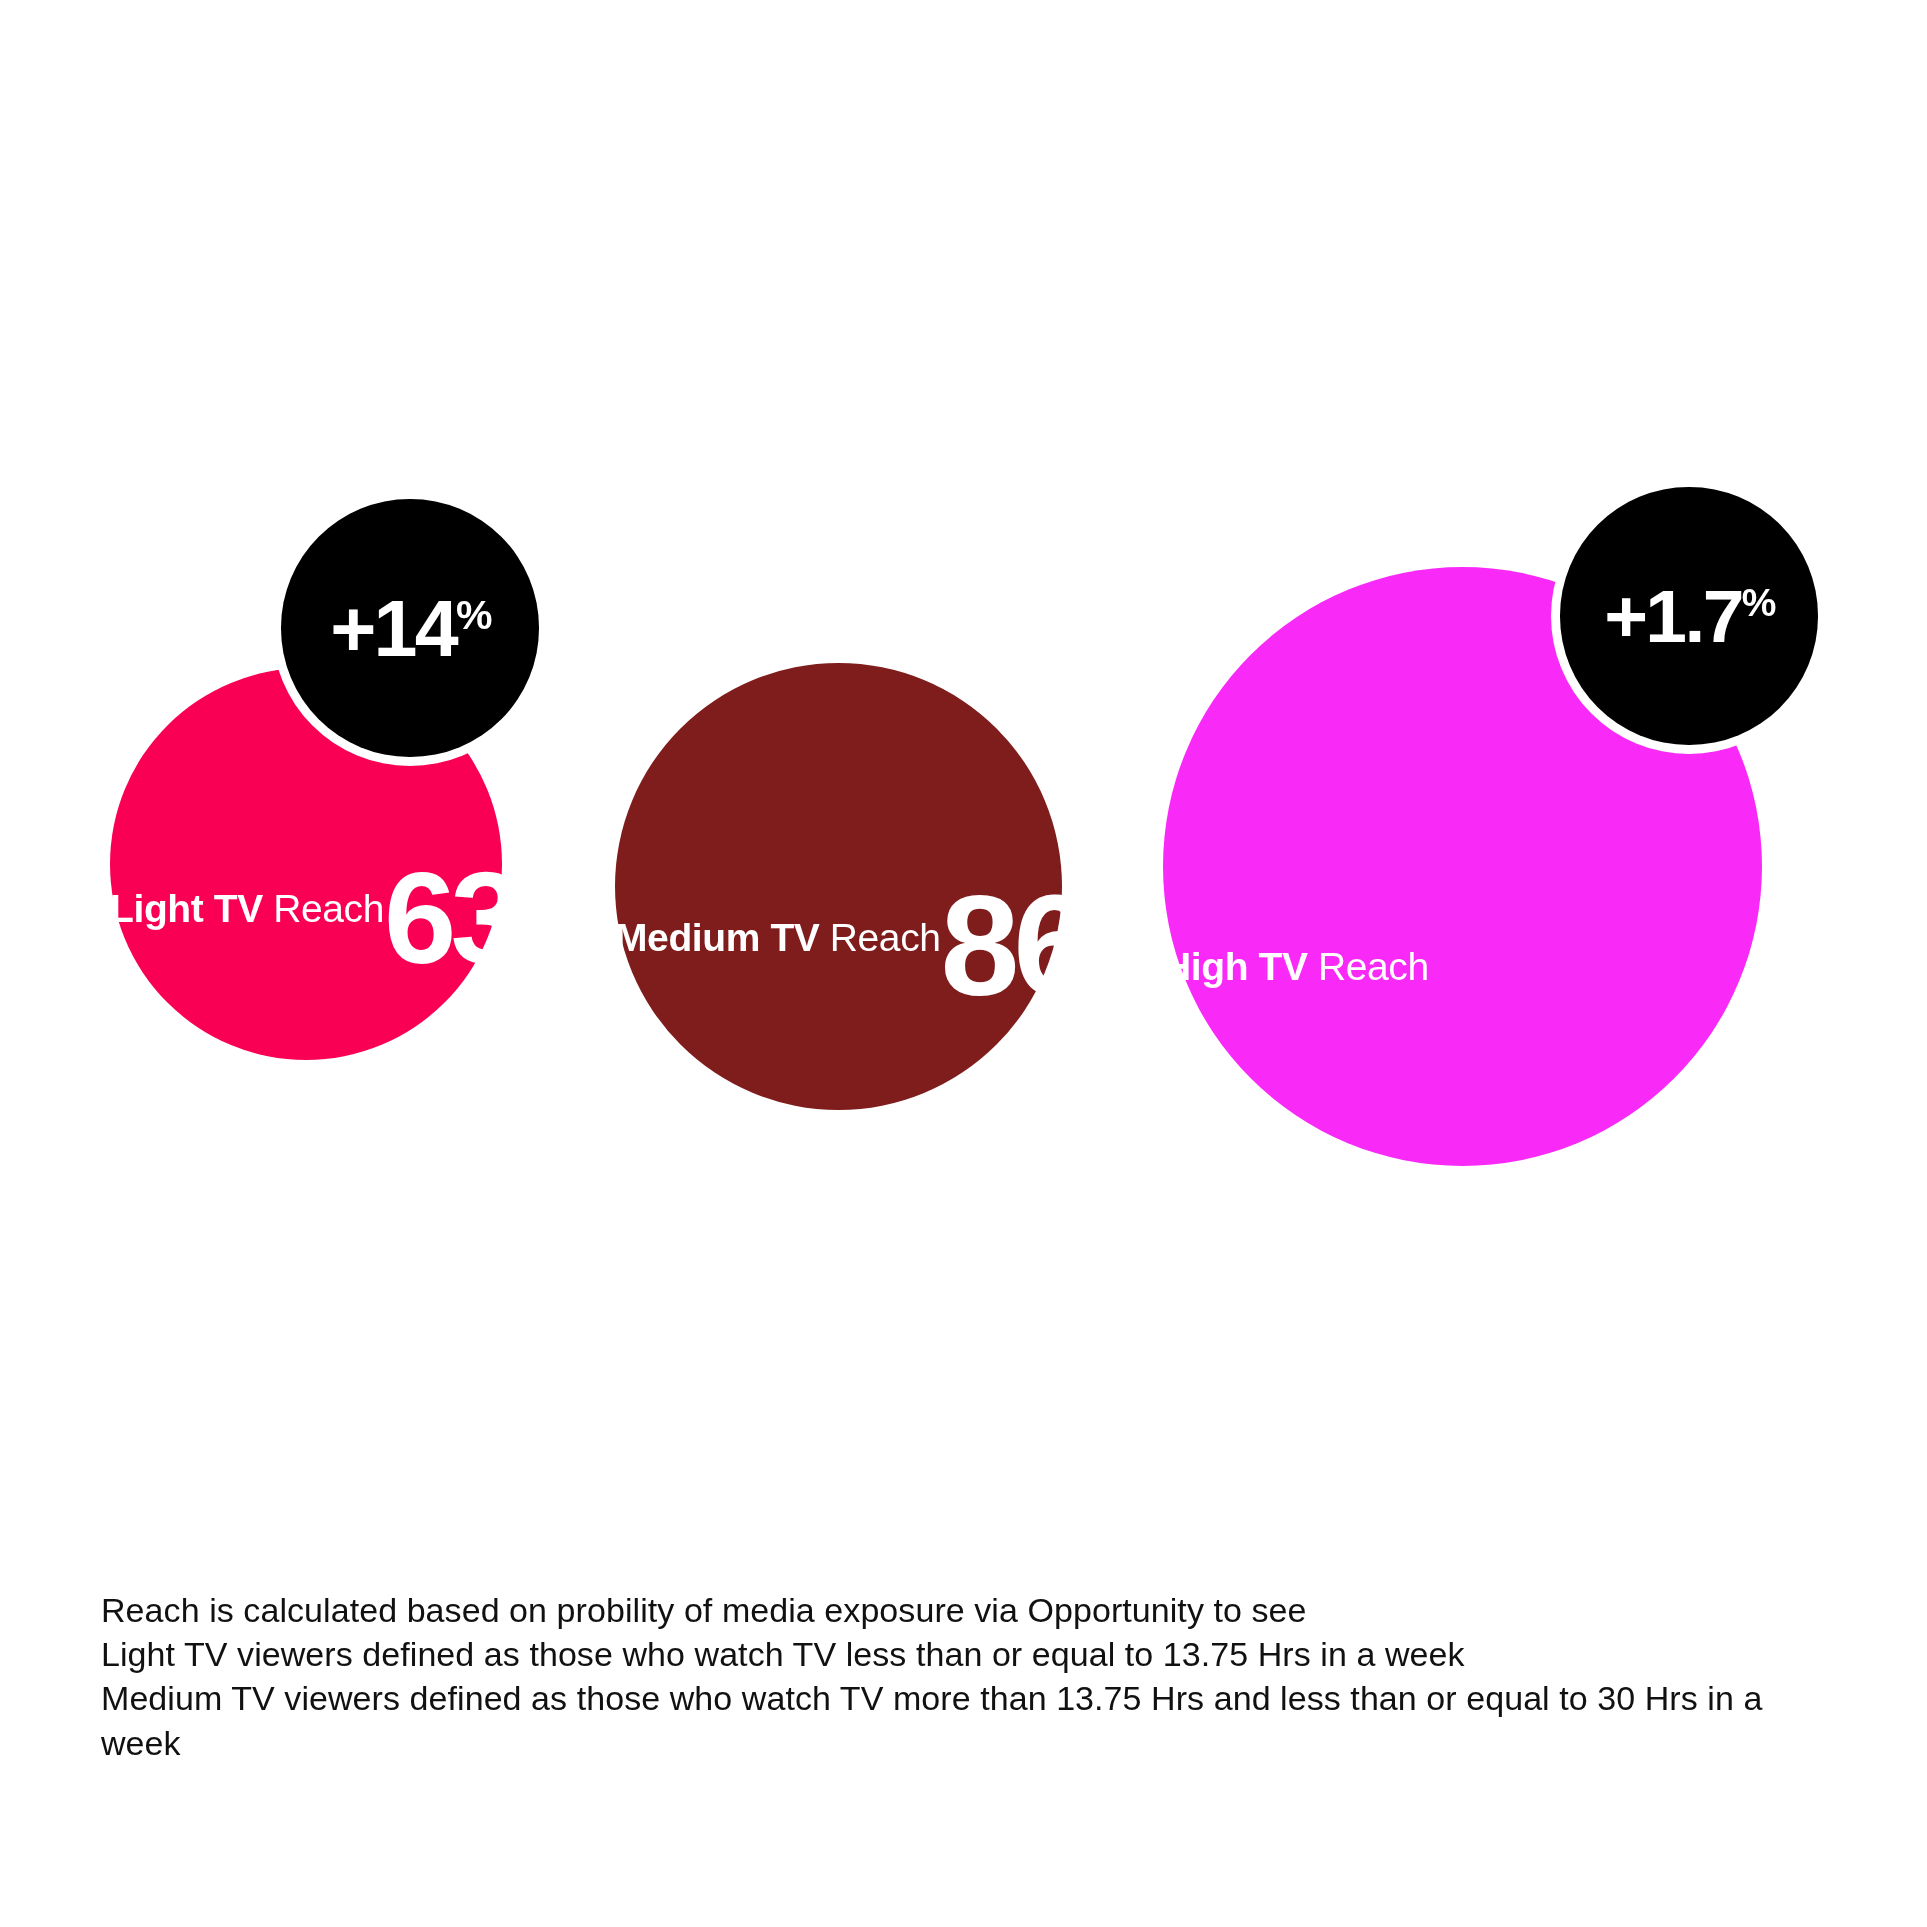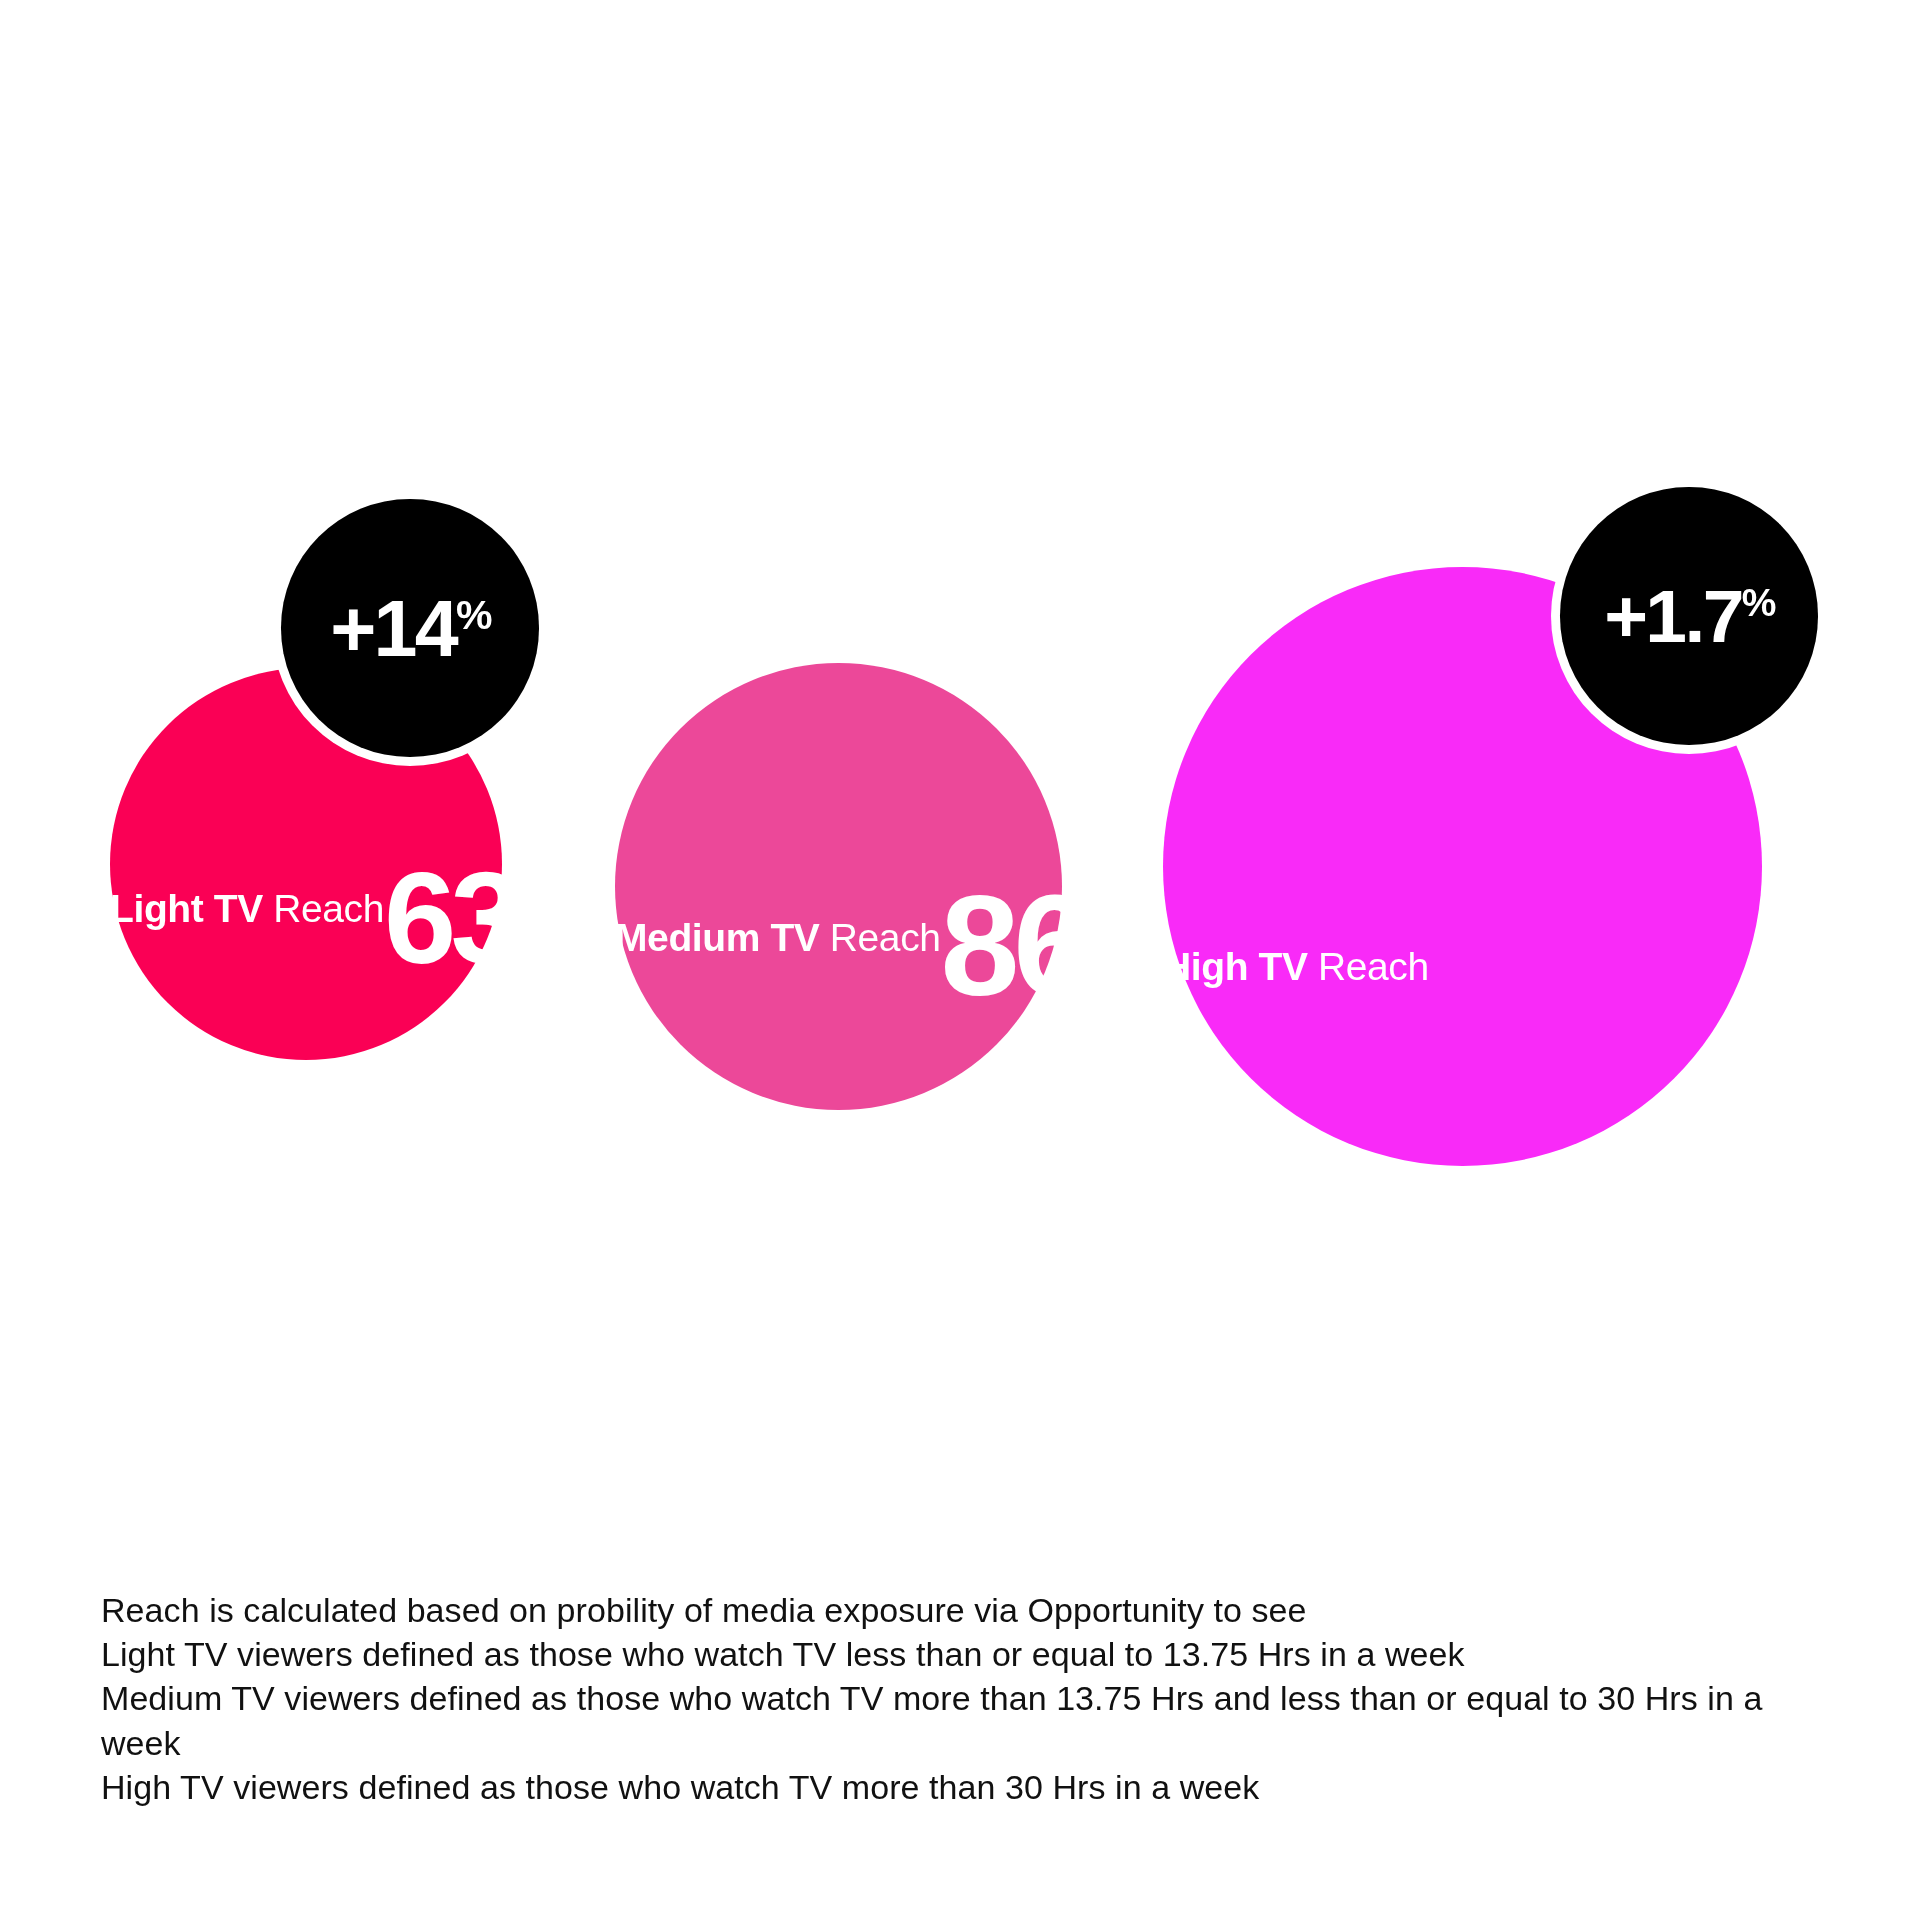--- a/index.html
+++ b/index.html
@@ -135,21 +135,21 @@
       <div class="delta-bubble">
         <div class="delta-text" style="font-size:79px;">
           <span>+14</span><span class="pct">%</span>
         </div>
       </div>
     </div>
   </div>
 
   <div class="bubble-group" style="left:0; top:0; width:1927px; height:1927px;">
 
-    <div class="reach-circle" style="left:615px; top:663px; width:447px; height:447px; background:#ec4899; padding-top:120px;">
+    <div class="reach-circle" style="left:615px; top:663px; width:447px; height:447px; background:#7f1d1d; padding-top:120px;">
       <div class="reach-label" style="font-size:39px; margin-bottom:19px;">
         <span class="lbl-strong">Medium TV</span><span style="display:inline-block;width:10.3px;"></span><span class="lbl-thin">Reach</span>
       </div>
       <div class="reach-value" style="font-size:142px;">
         <span>86</span><span class="pct">%</span>
       </div>
     </div>
 
   </div>
 
@@ -167,17 +167,16 @@
           <span>+1.7</span><span class="pct">%</span>
         </div>
       </div>
     </div>
   </div>
 
   <div id="footnote">
     <span class="fn-line">Reach is calculated based on probility of media exposure via Opportunity to see</span>
     <span class="fn-line">Light TV viewers defined as those who watch TV less than or equal to 13.75 Hrs in a week</span>
     <span class="fn-line">Medium TV viewers defined as those who watch TV more than 13.75 Hrs and less than or equal to 30 Hrs in a week</span>
-    <span class="fn-line">High TV viewers defined as those who watch TV more than 30 Hrs in a week</span>
   </div>
 
 </div>
 
 
 </body></html>

